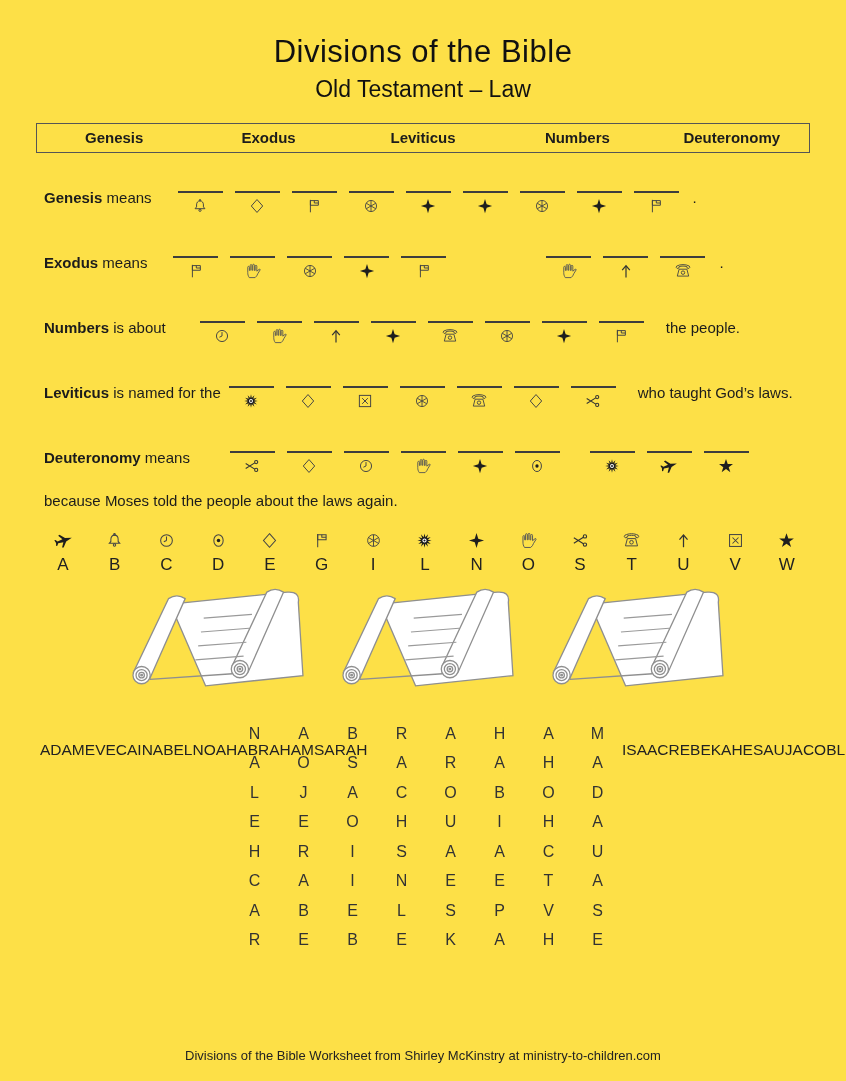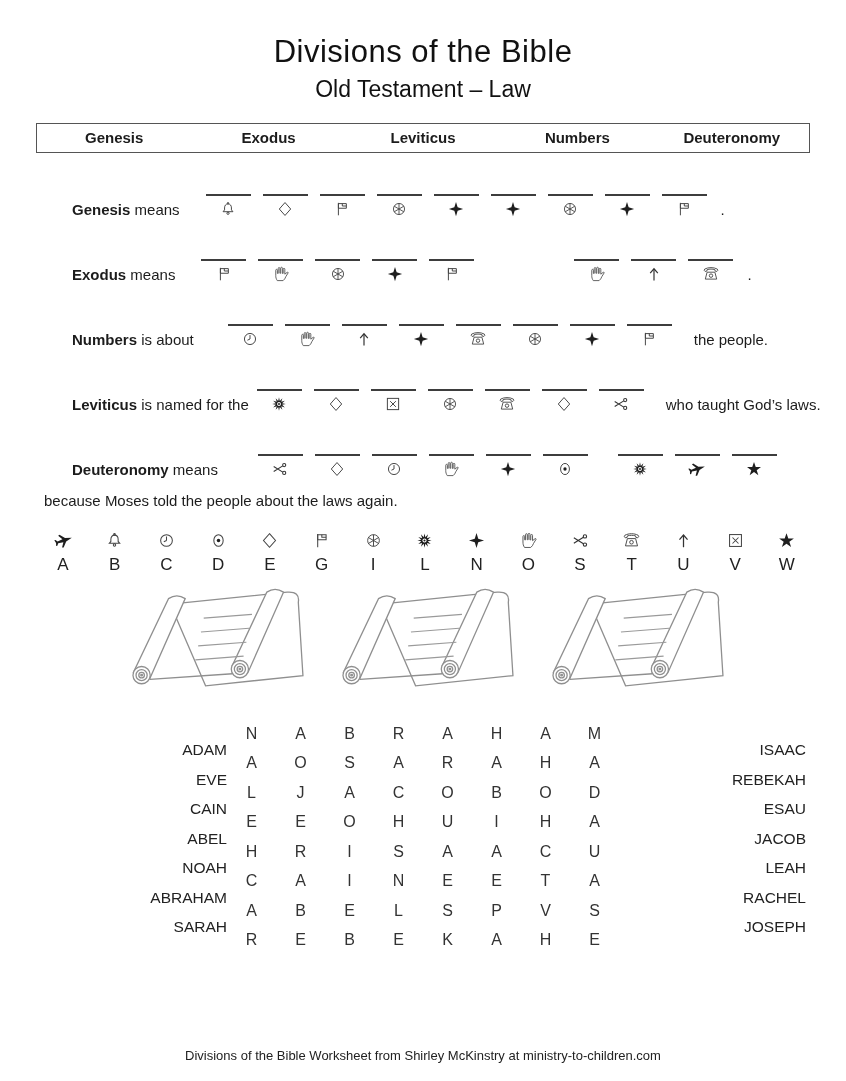--- a/index.html
+++ b/index.html
@@ -1,34 +1,34 @@
 <!DOCTYPE html>
 <html><head>
 <meta charset="utf-8">
 <style>
   html,body{margin:0;padding:0;background:#e8e8e8;}
   .page{
-    width:846px;height:1081px;margin:0 auto;background:#ffffff;
+    width:846px;height:1081px;margin:0 auto;background:#fde047;
     font-family:"Liberation Sans","DejaVu Sans",sans-serif;color:#1c1c1c;
     position:relative;box-sizing:border-box;padding-top:34px;overflow:hidden;
   }
   
   .title{text-align:center;font-size:31px;letter-spacing:.5px;color:#111;}
   .subtitle{text-align:center;font-size:23px;margin-top:6px;color:#111;}
   .books-bar{
     margin:20px 36px 0 36px;border:1px solid #555;
     display:grid;grid-template-columns:repeat(5,1fr);
     padding:5px 0 6px 0;
   }
   .book-cell{text-align:center;font-weight:bold;font-size:15px;}
   
   .instruction{margin:27px 0 0 44px;font-size:15px;}
   
   .puzzles{margin-left:44px;}
-  .puzzle{display:flex;align-items:flex-end;margin-top:21px;min-height:44px;margin-left:28px;}
+  .puzzle{display:flex;align-items:center;margin-top:21px;min-height:44px;}
   .p-label{font-size:15px;white-space:nowrap;padding-top:2px;}
   .p-label b{font-weight:bold;}
   .blank-groups{display:flex;gap:46px;margin-left:26px;}
   .puzzle-1 .blank-groups{gap:100px;}
   .puzzle-2 .blank-groups{margin-left:8px;}
   .puzzle-3 .blank-groups{margin-left:34px;}
   .puzzle-4 .blank-groups{gap:30px;margin-left:40px;}
   .blank-group{display:flex;gap:12px;}
   .blank{width:45px;display:flex;flex-direction:column;align-items:center;padding-top:14px;}
   .blank-line{width:100%;border-top:2.2px solid #3d3d3d;}
@@ -43,21 +43,21 @@
   
   .sym{width:18px;height:18px;display:block;}
   .key-cell .sym{width:19px;height:19px;}
   
   .scrolls{display:flex;justify-content:center;gap:6px;margin-top:12px;}
   .scroll-illustration{width:204px;height:116px;}
   
   .ws-heading{margin:6px 0 0 44px;font-size:19px;text-decoration:underline;color:#111;}
   .ws-desc{margin:5px 0 0 44px;font-size:15px;}
   .word-search{display:flex;justify-content:space-between;margin:16px 40px 0 40px;align-items:flex-start;}
-  .ws-list{width:190px;display:flex;flex-direction:column;align-items:flex-end;padding-top:16px;}
+  .ws-list{width:190px;display:flex;flex-direction:row;align-items:flex-end;padding-top:16px;}
   .ws-word{font-size:15.5px;color:#222;line-height:29.5px;}
   .ws-grid{display:grid;grid-template-columns:repeat(8,49px);}
   .ws-cell{height:29.5px;display:flex;align-items:center;justify-content:center;font-size:16px;color:#333;}
   
   .footer{position:absolute;left:0;right:0;bottom:18px;text-align:center;font-size:13px;color:#222;}
   .defs-holder{position:absolute;width:0;height:0;overflow:hidden;}
 </style>
 </head>
 <body>
 

